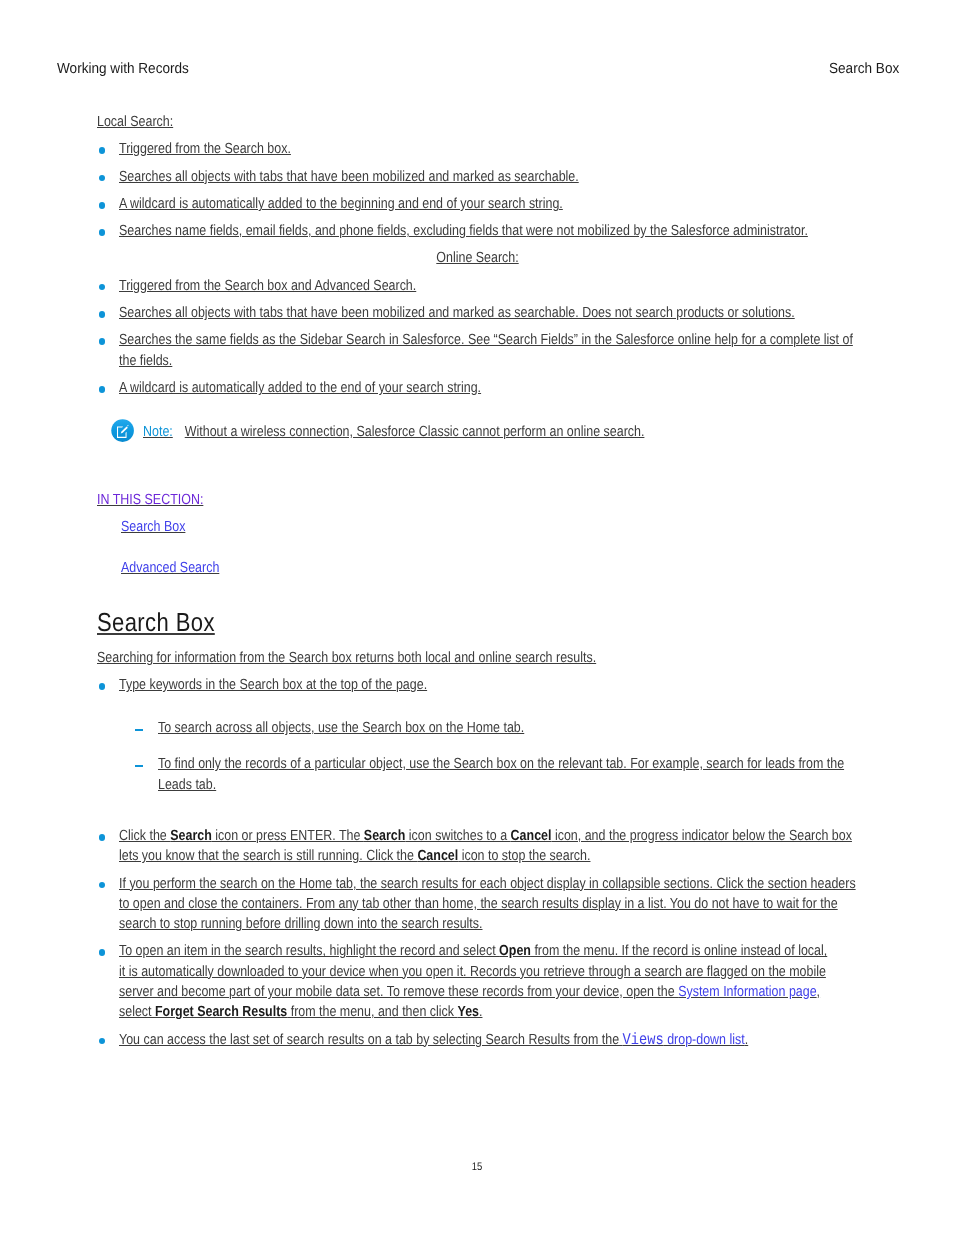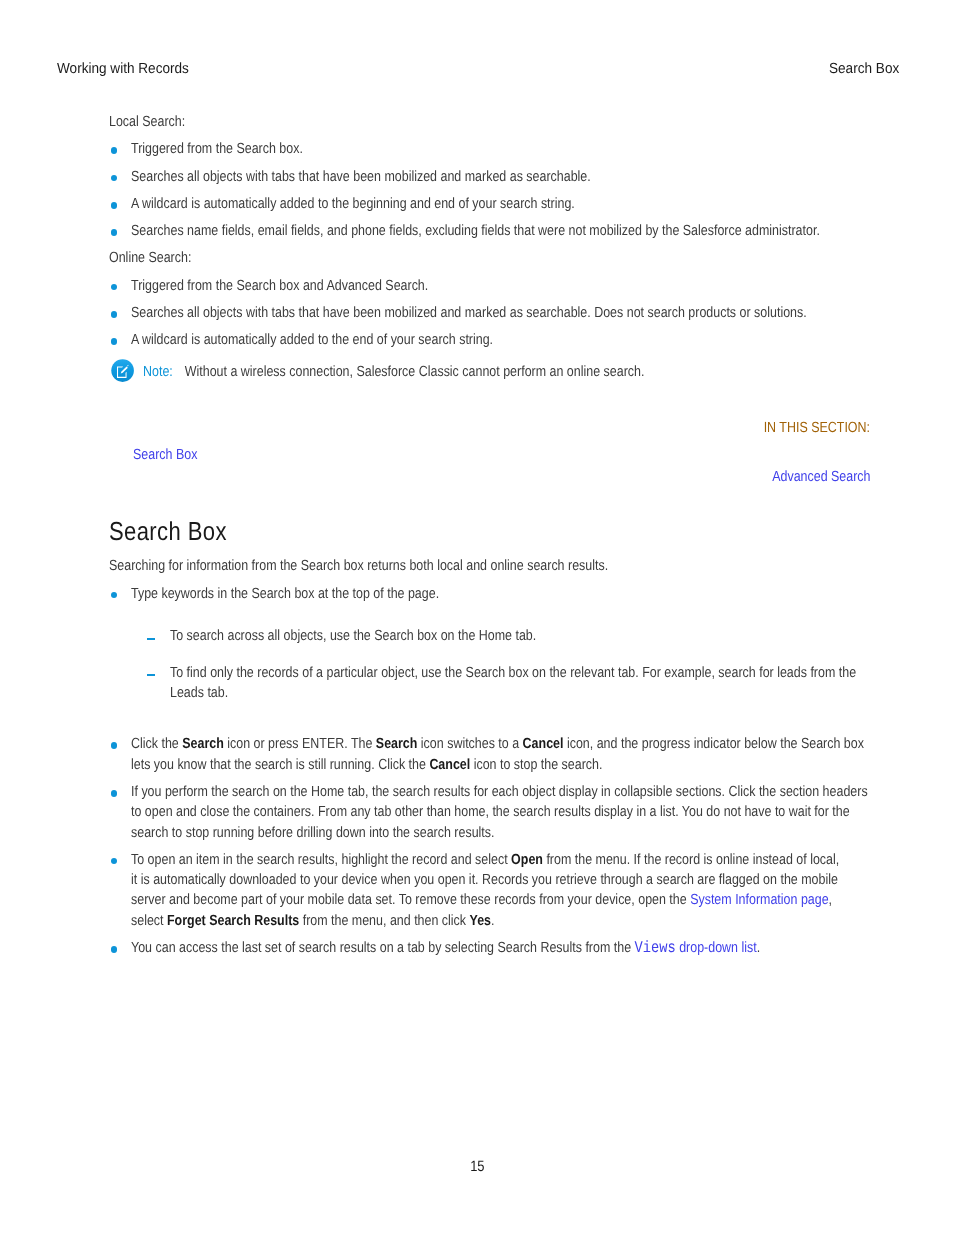--- a/index.html
+++ b/index.html
@@ -11,63 +11,63 @@
   .page{position:absolute;left:0;top:0;width:954px;height:1235px;}
 
   
   .runhead{position:absolute;top:60px;left:0;width:954px;height:18px;padding-left:20px;}
   .runhead .rh-left{position:absolute;left:56.9px;top:0;}
   .runhead .rh-right{position:absolute;left:828.9px;top:0;}
   .runhead span.t{display:inline-block;font-size:14.7px;line-height:18px;color:#1a1a1a;
                   transform:scaleX(0.925);transform-origin:left center;white-space:nowrap;}
 
   
-  .body-col{position:absolute;left:109px;top:111.5px;width:761px;
-            font-size:14.7px;line-height:20.3px;}
+  .body-col{position:absolute;left:97px;top:111.5px;width:761px;
+            font-size:14.7px;line-height:20.3px;text-decoration:underline;}
 
   .sx{display:block;transform:scaleX(0.848);transform-origin:left top;width:117.925%;white-space:nowrap;}
 
   .para{color:#3c3c3c;margin:0;padding:0 0 7.6px 0;}
-  .p-online{padding-top:0px;padding-bottom:7.6px;}
+  .p-online{padding-top:0px;padding-bottom:7.6px;text-align:center;}
 
   ul.lv1{list-style:none;margin:0;padding:0 0 6.4px 0;}
   ul.lv1>li{position:relative;padding-left:22.4px;margin:0;}
   ul.lv1>li+li{margin-top:7px;}
   ul.lv1>li>.mk{position:absolute;left:1.8px;top:8.0px;width:6.6px;height:6.6px;border-radius:50%;
                 background:#0d94d8;}
   ul.lv2{list-style:none;margin:0;padding:6.3px 0 8.0px 0;}
   ul.lv2>li{position:relative;padding-left:22.8px;margin:16px;}
   ul.lv2>li+li{margin-top:4.7px;}
   ul.lv2>li>.mk2{position:absolute;left:0.1px;top:11.1px;width:7.6px;height:2.0px;
                  background:#0d94d8;}
 
   b,strong{font-weight:bold;color:#1a1a1a;}
   a.lnk{color:#4040ea;text-decoration:none;}
   code.mono{font-family:"Liberation Mono",monospace;font-size:16.2px;color:#4040ea;letter-spacing:0px;}
 
   
-  .note{position:relative;padding-left:33.5px;margin:0;padding-top:5.2px;}
+  .note{position:relative;padding-left:33.5px;margin:12px;padding-top:5.2px;}
   .note .noteicon{position:absolute;left:2px;top:2.2px;width:23.2px;height:23.2px;line-height:0;display:block;}
   .note .nlabel{color:#0d94d8;}
   .note .ngap{display:inline-block;width:14.1px;}
 
   
-  .itslabel{color:#a16207;margin:0;padding-top:35.8px;text-align:right;}
+  .itslabel{color:#6d28d9;margin:0;padding-top:35.8px;}
   .itslist{margin:0;padding:0;list-style:none;}
   .itslist li{padding-left:23.5px;margin:0;}
   .itslist li:first-child{padding-top:6.5px;}
-  .itslist li+li{margin-top:1px;text-align:right;}
+  .itslist li+li{margin-top:21px;}
 
   h1.sect{font-size:26px;line-height:30px;font-weight:normal;color:#1a1a1a;
           margin:0;padding-top:28.9px;letter-spacing:0.45px;}
 
   .p-intro{margin:0;padding-top:10.4px;padding-bottom:7.5px;}
 
   .pagenum{position:absolute;left:0;top:1157.5px;width:954px;text-align:center;
-           font-size:15px;line-height:18px;color:#1a1a1a;}
+           font-size:11px;line-height:18px;color:#1a1a1a;}
   .pagenum span{display:inline-block;transform:scaleX(0.86);}
 </style>
 </head>
 <body>
 
 <div class="page">
 
   <div class="runhead">
     <div class="rh-left"><span class="t">Working with Records</span></div>
     <div class="rh-right"><span class="t">Search Box</span></div>
@@ -99,20 +99,24 @@
         <span class="sx">Online Search:</span>
       </div>
       <ul class="lv1 ">
         <li>
           <span class="mk"></span>
           <span class="sx">Triggered from the Search box and Advanced Search.</span>
         </li>
         <li>
           <span class="mk"></span>
           <span class="sx">Searches all objects with tabs that have been mobilized and marked as searchable. Does not search products or solutions.</span>
+        </li>
+        <li>
+          <span class="mk"></span>
+          <span class="sx">Searches the same fields as the Sidebar Search in Salesforce. See “Search Fields” in the Salesforce online help for a complete list of<br>the fields.</span>
         </li>
         <li>
           <span class="mk"></span>
           <span class="sx">A wildcard is automatically added to the end of your search string.</span>
         </li>
       </ul>
       <div class="note">
         <span class="noteicon"><svg width="23.2" height="23.2" viewBox="0 0 24 24">
             <defs>
               <linearGradient id="ng" x1="0" y1="0" x2="0" y2="1">

